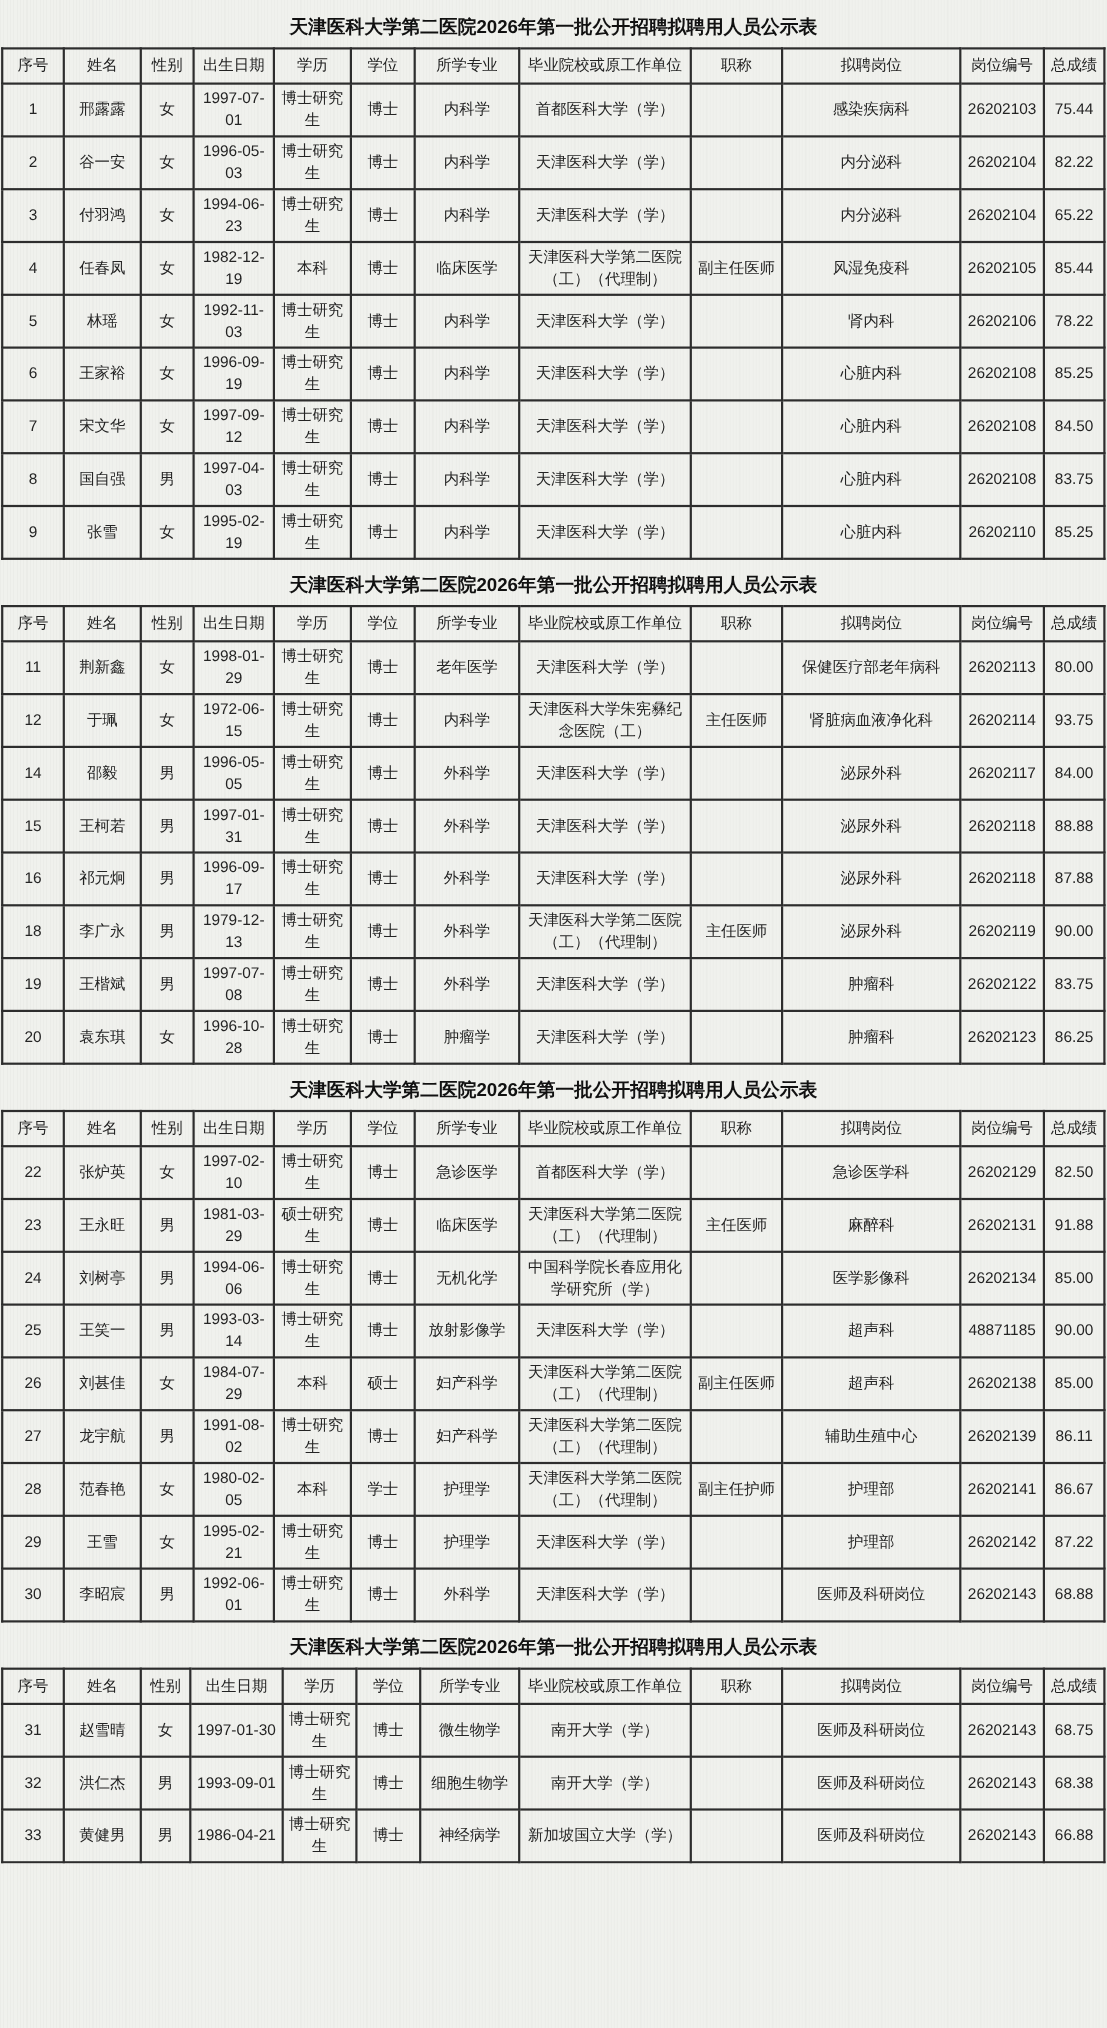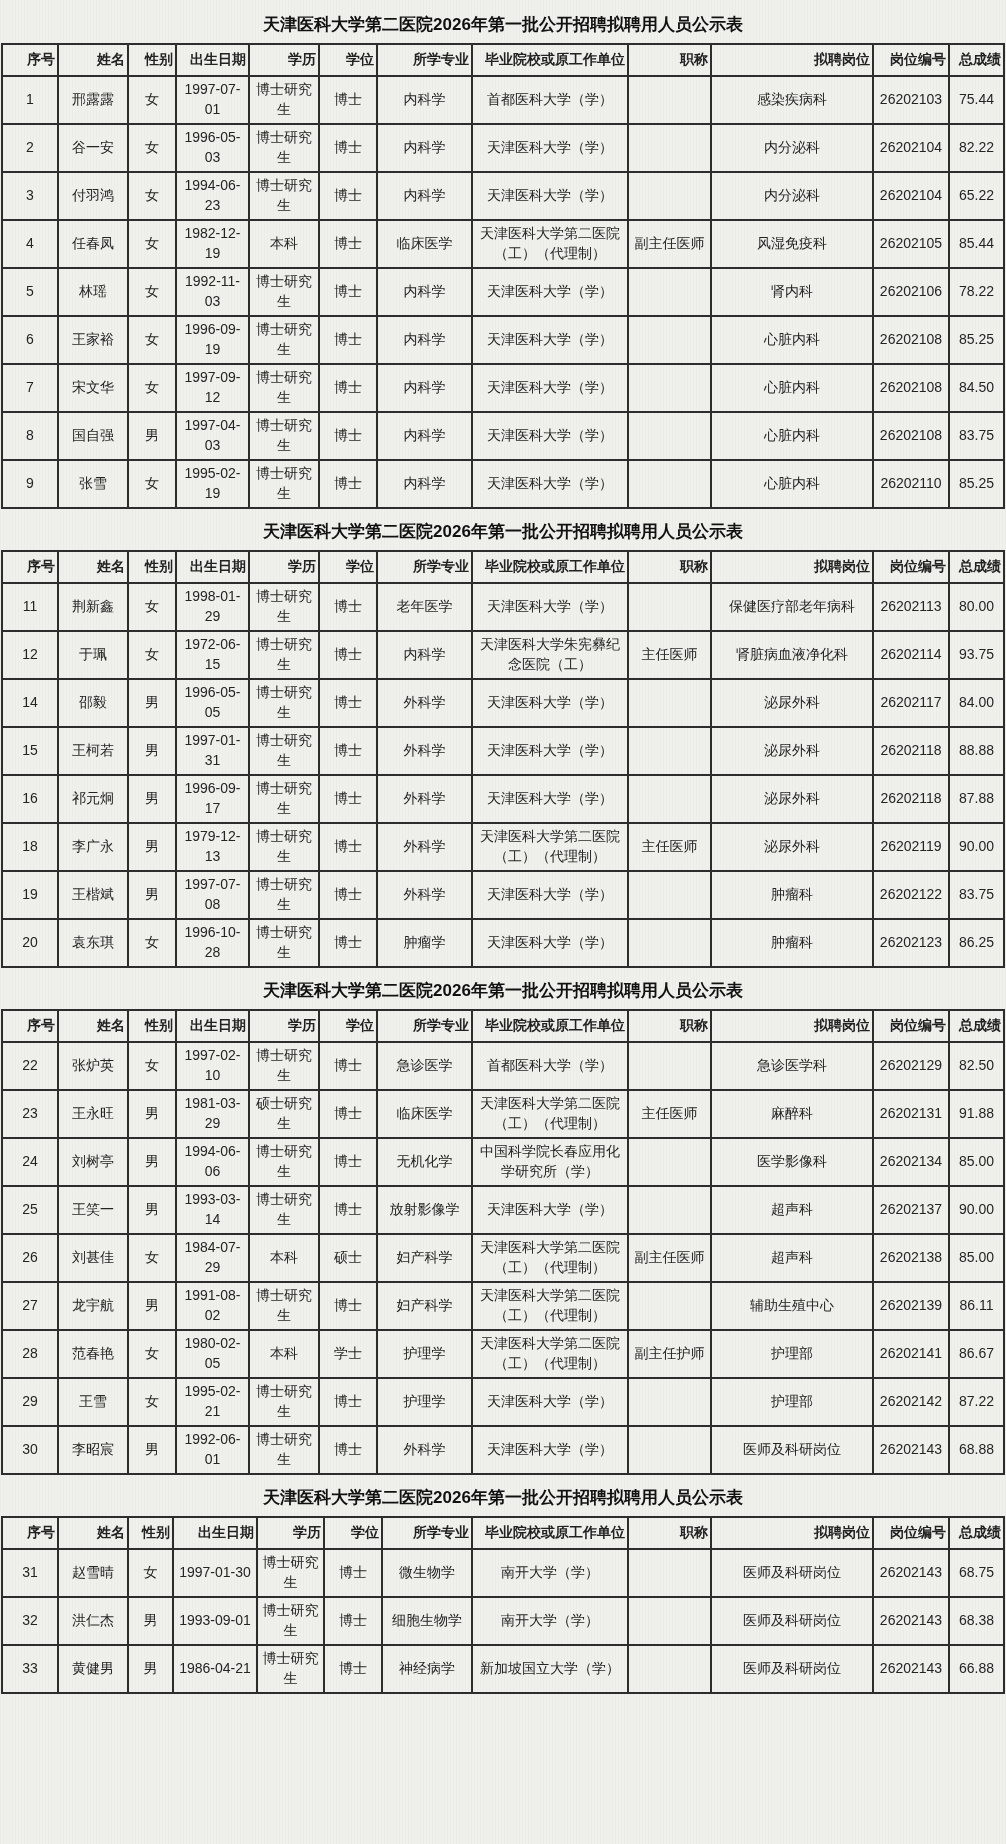--- a/index.html
+++ b/index.html
@@ -29,23 +29,22 @@
     border:2px solid #2d2d2d;
     text-align:center;
     vertical-align:middle;
     font-size:14px;
     line-height:1.4;
     padding:3px 2px;
     overflow:hidden;
   }
   th{
     height:24px;
-    font-weight:700;
+    font-weight:400;
     color:#222;
-    text-align:right;
   }
   td{
     height:40px;
     color:#242424;
   }
   
   .cw  .c1{width:56px;}  .cw  .c2{width:70px;}  .cw  .c3{width:48px;}
   .cw  .c4{width:73px;}  .cw  .c5{width:70px;}  .cw  .c6{width:58px;}
   .cw  .c7{width:95px;}  .cw  .c8{width:156px;} .cw  .c9{width:83px;}
   .cw  .c10{width:162px;}.cw  .c11{width:76px;} .cw  .c12{width:55px;}
@@ -455,21 +454,21 @@
             <td>25</td>
             <td>王笑一</td>
             <td>男</td>
             <td>1993-03-14</td>
             <td>博士研究生</td>
             <td>博士</td>
             <td>放射影像学</td>
             <td>天津医科大学（学）</td>
             <td></td>
             <td>超声科</td>
-            <td>26202137</td>
+            <td>48871185</td>
             <td>90.00</td>
           </tr>
           <tr>
             <td>26</td>
             <td>刘甚佳</td>
             <td>女</td>
             <td>1984-07-29</td>
             <td>本科</td>
             <td>硕士</td>
             <td>妇产科学</td>

